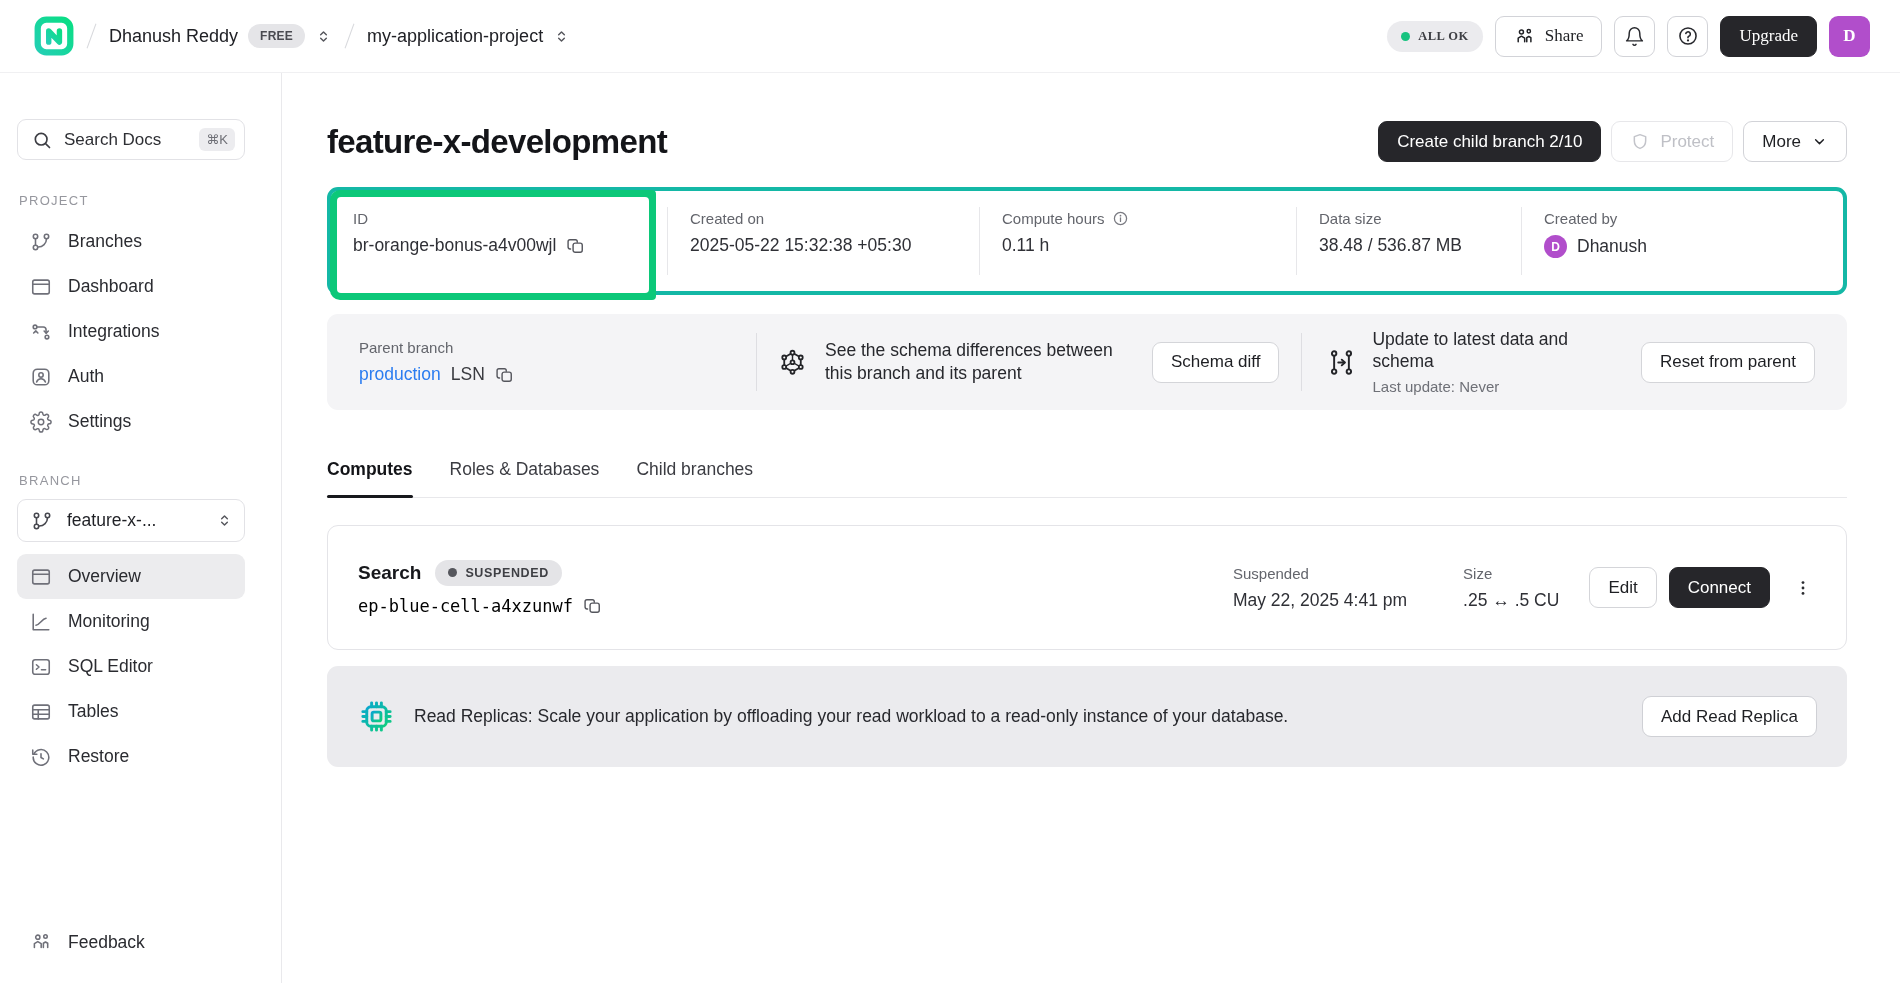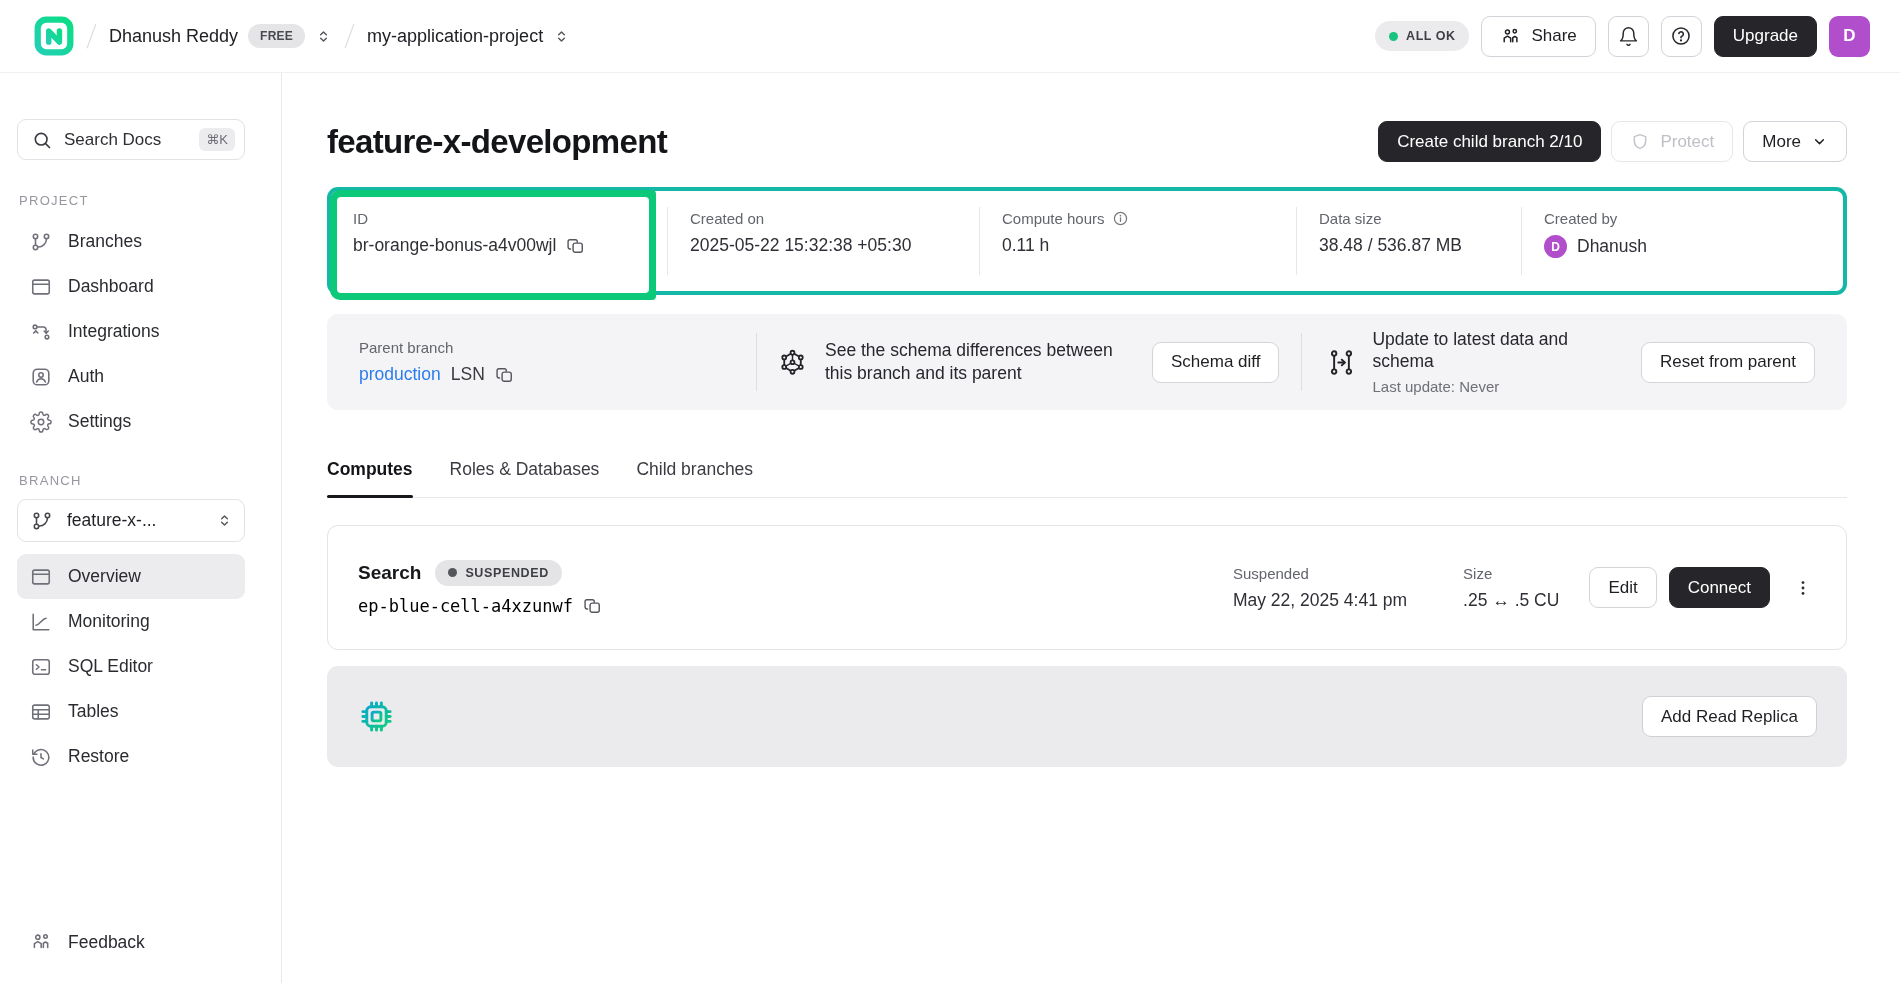--- a/index.html
+++ b/index.html
@@ -15,21 +15,21 @@
   
   header { height:73px; display:flex; align-items:center; justify-content:space-between;
            padding:0 30px 0 34px; border-bottom:1px solid #f0f0f2; }
   .hleft { display:flex; align-items:center; gap:17px; }
   .logo { display:flex; cursor:pointer; }
   .slash { width:1px; height:26px; background:#d8d9dd; transform:rotate(20deg); }
   .crumb { display:flex; align-items:center; gap:10px; font-size:18px; font-weight:500; color:#202126; cursor:pointer; }
   .pill-free { background:#e5e5e8; border-radius:999px; font-size:12px; font-weight:700;
                padding:5px 12px; color:#4a4b51; letter-spacing:.02em; }
   .chev-ud { color:#55565c; }
-  .hright { display:flex; align-items:center; gap:12px; }
+  .hright { display:flex; align-items:center; gap:12px;font-family:Liberation Serif, serif; }
   .status-pill { display:flex; align-items:center; gap:8px; background:#ebebee; border-radius:999px;
                  padding:8px 14px; font-size:12.5px; font-weight:700; color:#3e3f44; letter-spacing:.04em; cursor:pointer;}
   .dot { width:9px; height:9px; border-radius:50%; background:#17c37f; }
   .btn { height:41px; border-radius:9px; font-size:17px; display:inline-flex; align-items:center; gap:10px;
          border:1px solid transparent; background:#fff; font-family:inherit; cursor:pointer; padding:0 18px; color:#1e1f23; }
   .btn.outline { border-color:#d2d3d8; }
   .btn.dark { background:#26262a; color:#fff; border-color:#26262a; }
   .btn.white { background:#fff; border:1px solid #d4d5d9; }
   .btn.disabled { color:#bfc0c6; border-color:#e7e7ea; cursor:default; }
   .btn.disabled svg { color:#c3c4ca; }
@@ -487,17 +487,18 @@
         <defs>
             <linearGradient id="chipGrad" x1="0" y1="0" x2="1" y2="1">
               <stop offset="0" stop-color="#0aa7cf"></stop>
               <stop offset="1" stop-color="#0fce7c"></stop>
             </linearGradient>
           </defs>
         <rect x="6" y="6" width="12" height="12" rx="2.5" stroke="url(#chipGrad)" stroke-width="1.8"></rect>
         <rect x="9.3" y="9.3" width="5.4" height="5.4" rx="1" stroke="url(#chipGrad)" stroke-width="1.8"></rect>
         <path d="M9 6V3.6M12 6V3.6M15 6V3.6M9 20.4V18M12 20.4V18M15 20.4V18M6 9H3.6M6 12H3.6M6 15H3.6M20.4 9H18M20.4 12H18M20.4 15H18" stroke="url(#chipGrad)" stroke-width="1.8"></path>
       </svg>
+      <span class="banner-text">Read Replicas: Scale your application by offloading your read workload to a read-only instance of your database.</span>
       <button class="btn white">Add Read Replica</button>
     </div>
 
   </main>
 </div>
 
 </body></html>

